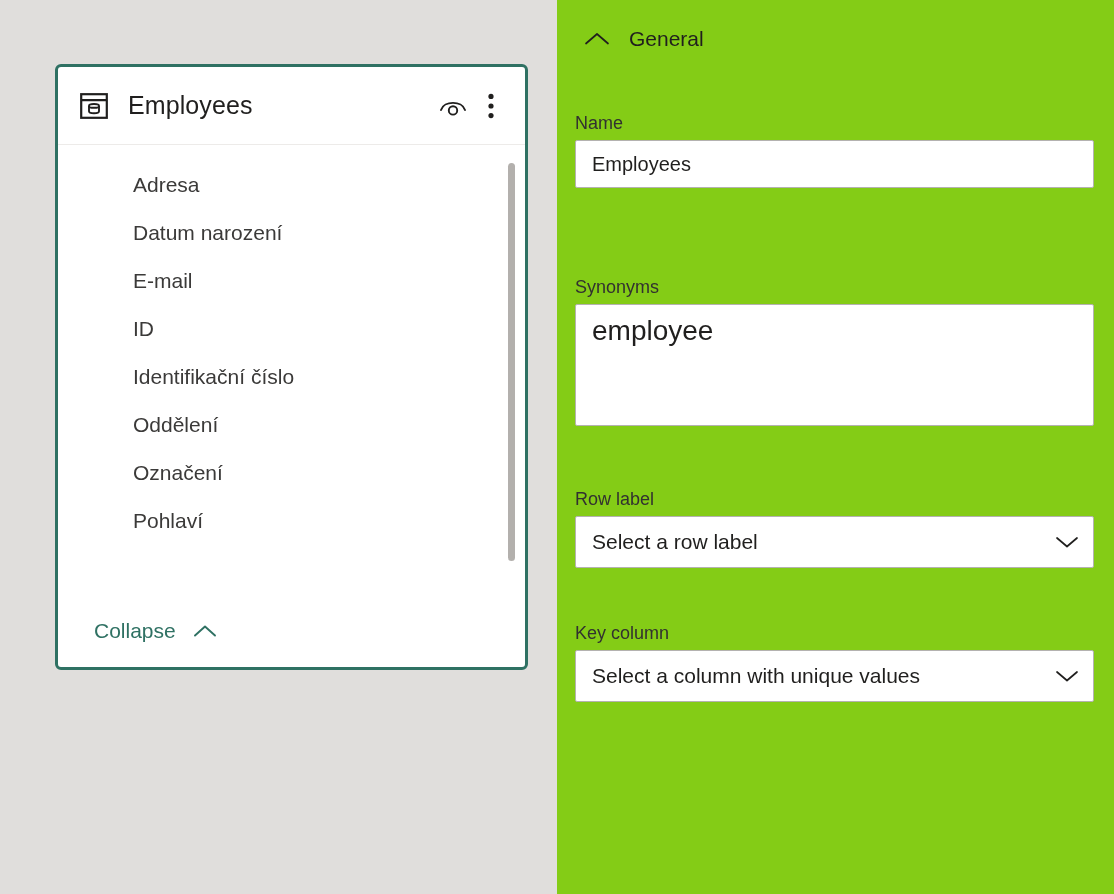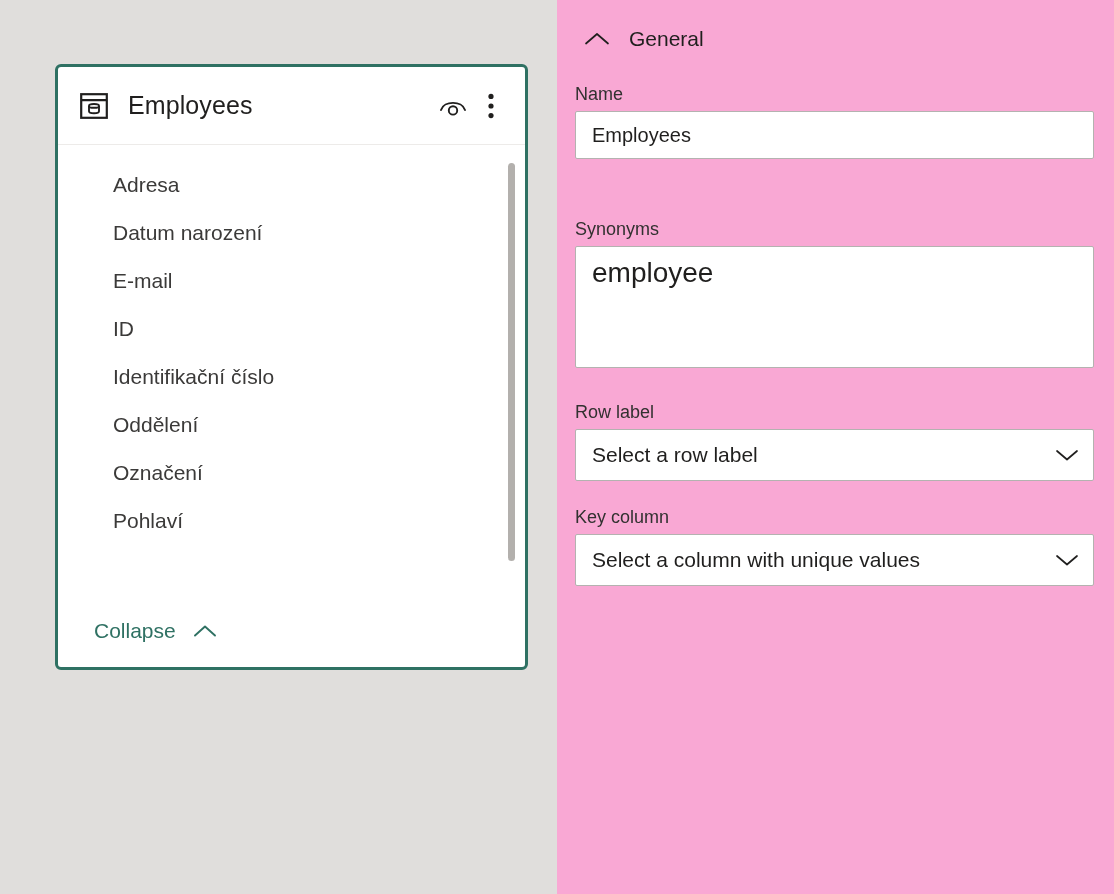--- a/index.html
+++ b/index.html
@@ -98,21 +98,21 @@
     flex: 1 1 auto;
     overflow: hidden;
     padding-top: 16px;
   }
 
   .field-item {
     font-size: 21px;
     color: #3b3a39;
     line-height: 48px;
     height: 48px;
-    padding-left: 55px;
+    padding-left: 75px;
     white-space: nowrap;
     overflow: hidden;
     text-overflow: ellipsis;
     cursor: default;
   }
 
   .list-scrollbar {
     position: absolute;
     right: 10px;
     top: 18px;
@@ -142,21 +142,21 @@
     background: none;
     border: none;
     padding: 0;
     font-family: inherit;
   }
 
   
   .panel {
     position: relative;
     flex: 1 1 auto;
-    background: #f9a8d4;
+    background: #84cc16;
     height: 894px;
     box-sizing: border-box;
     padding: 0 20px 0 18px;
     overflow: hidden;
   }
 
   .panel-section-header {
     display: flex;
     align-items: center;
     height: 66px;
@@ -176,20 +176,21 @@
 
   .panel-section-title {
     font-size: 21px;
     color: #201f1e;
     margin-left: 10px;
   }
 
   .field-block {
     padding-left: 0;
     margin-bottom: 0;
+    margin-top: 29px;
   }
 
   .field-label {
     font-size: 18px;
     color: #323130;
     display: block;
     margin-bottom: 6px;
   }
 
   .text-input {

